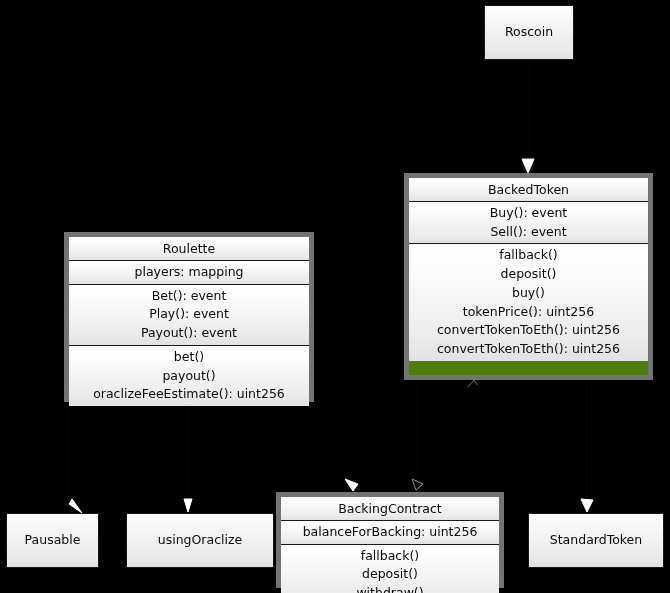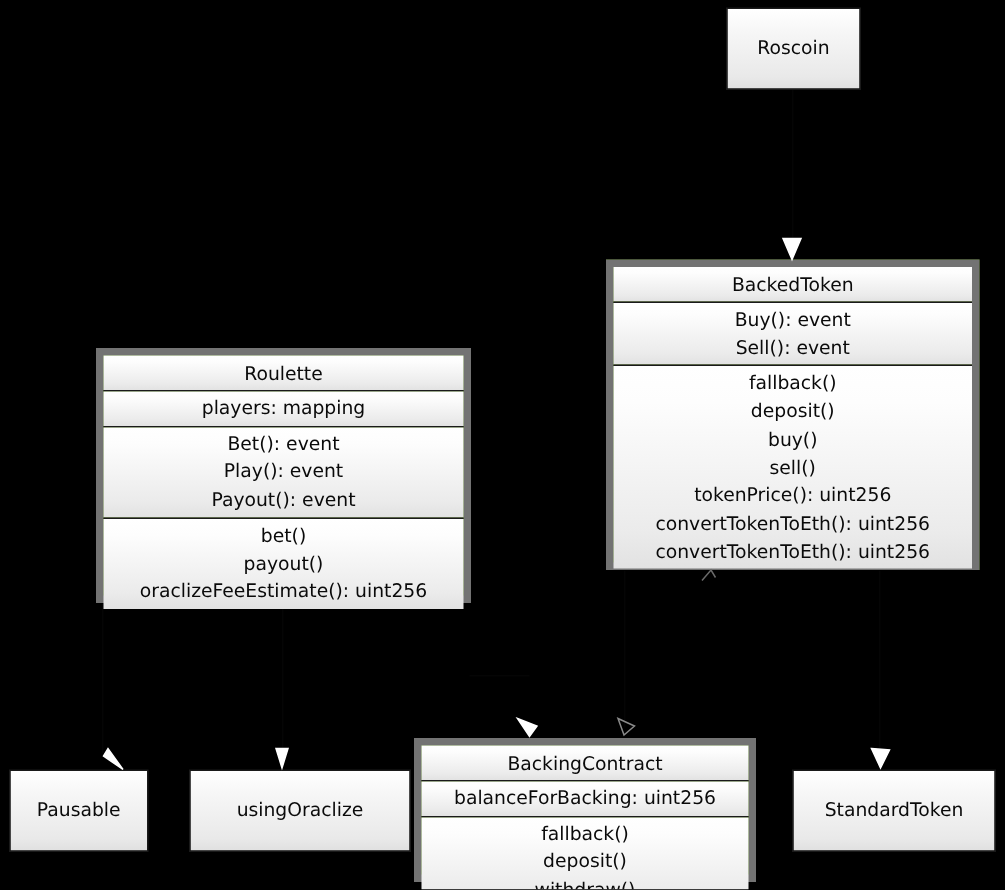--- a/index.html
+++ b/index.html
@@ -114,21 +114,20 @@
       <div class="row title">BackedToken</div>
     </div>
     <div class="compartment">
       <div class="row">Buy(): event</div>
       <div class="row">Sell(): event</div>
     </div>
     <div class="compartment">
       <div class="row">fallback()</div>
       <div class="row">deposit()</div>
       <div class="row">buy()</div>
-      <div class="row">sell()</div>
       <div class="row">tokenPrice(): uint256</div>
       <div class="row">convertTokenToEth(): uint256</div>
       <div class="row">convertTokenToEth(): uint256</div>
     </div>
   </div>
 
   <div class="uml-box" style="left:276px; top:492px; width:228px; height:96px;">
     <div class="compartment">
       <div class="row title">BackingContract</div>
     </div>

